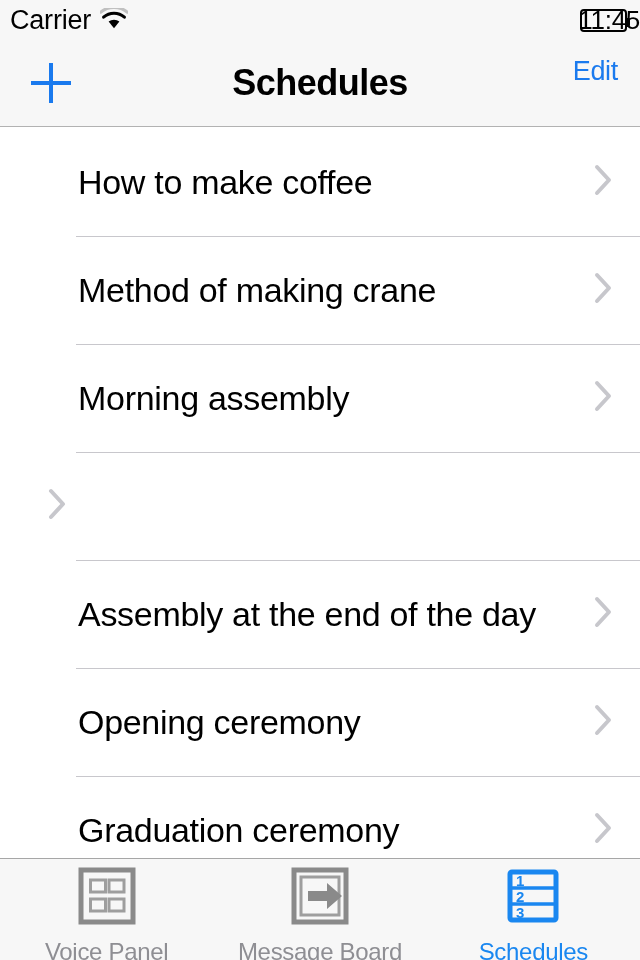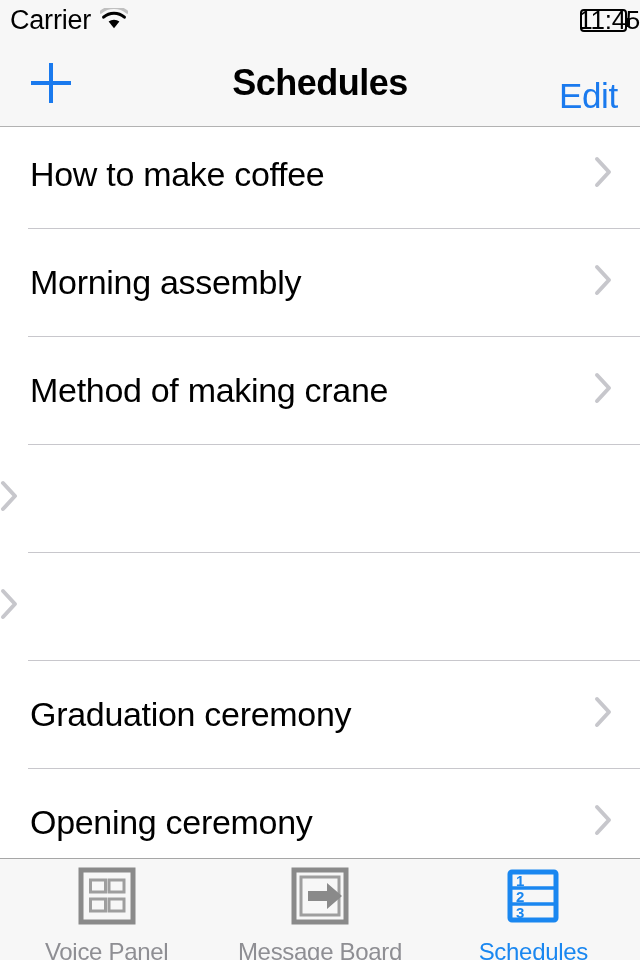--- a/index.html
+++ b/index.html
@@ -107,36 +107,37 @@
     position: absolute;
     left: 22px;
     top: 14px;
     width: 58px;
     height: 58px;
     cursor: pointer;
   }
   .nav-edit {
     position: absolute;
     right: 22px;
-    top: 36px;
-    font-size: 35px;
+    top: 16px;
+    font-size: 27px;
     color: #1a7aee;
     cursor: pointer;
     letter-spacing: -0.3px;
   }
 
   
   .list-scroll {
     position: absolute;
-    top: 120px;
+    top: 128px;
     left: 0;
     width: 640px;
     height: 730px;
     background: #ffffff;
     overflow: hidden;
+    padding-left: 48px;
   }
   .list-row {
     position: relative;
     height: 108px;
     display: flex;
     align-items: center;
     background: #ffffff;
     cursor: pointer;
   }
   .list-row + .list-row::before {
@@ -237,64 +238,65 @@
     <div class="list-row">
       <span class="row-title">How to make coffee</span>
       <span class="chevron">
         <svg width="20" height="32" viewBox="0 0 20 32">
             <path d="M3 3 L15 16 L3 29" stroke="#c7c7cc" stroke-width="4" fill="none" stroke-linecap="round" stroke-linejoin="round"></path>
           </svg>
       </span>
     </div>
 
     <div class="list-row">
+      <span class="row-title">Method of making crane</span>
+      <span class="chevron">
+        <svg width="20" height="32" viewBox="0 0 20 32">
+            <path d="M3 3 L15 16 L3 29" stroke="#c7c7cc" stroke-width="4" fill="none" stroke-linecap="round" stroke-linejoin="round"></path>
+          </svg>
+      </span>
+    </div>
+
+    <div class="list-row">
       <span class="row-title">Morning assembly</span>
       <span class="chevron">
         <svg width="20" height="32" viewBox="0 0 20 32">
             <path d="M3 3 L15 16 L3 29" stroke="#c7c7cc" stroke-width="4" fill="none" stroke-linecap="round" stroke-linejoin="round"></path>
           </svg>
       </span>
     </div>
 
     <div class="list-row">
-      <span class="row-title">Method of making crane</span>
-      <span class="chevron">
-        <svg width="20" height="32" viewBox="0 0 20 32">
-            <path d="M3 3 L15 16 L3 29" stroke="#c7c7cc" stroke-width="4" fill="none" stroke-linecap="round" stroke-linejoin="round"></path>
-          </svg>
-      </span>
-    </div>
-
-    <div class="list-row">
-      <span class="chevron">
-        <svg width="20" height="32" viewBox="0 0 20 32">
-            <path d="M3 3 L15 16 L3 29" stroke="#c7c7cc" stroke-width="4" fill="none" stroke-linecap="round" stroke-linejoin="round"></path>
-          </svg>
-      </span>
-    </div>
-
-    <div class="list-row">
+      <span class="chevron">
+        <svg width="20" height="32" viewBox="0 0 20 32">
+            <path d="M3 3 L15 16 L3 29" stroke="#c7c7cc" stroke-width="4" fill="none" stroke-linecap="round" stroke-linejoin="round"></path>
+          </svg>
+      </span>
+    </div>
+
+    <div class="list-row">
+      <span class="row-title">Assembly at the end of the day</span>
+      <span class="chevron">
+        <svg width="20" height="32" viewBox="0 0 20 32">
+            <path d="M3 3 L15 16 L3 29" stroke="#c7c7cc" stroke-width="4" fill="none" stroke-linecap="round" stroke-linejoin="round"></path>
+          </svg>
+      </span>
+    </div>
+
+    <div class="list-row">
+      <span class="row-title">Opening ceremony</span>
       <span class="chevron">
         <svg width="20" height="32" viewBox="0 0 20 32">
             <path d="M3 3 L15 16 L3 29" stroke="#c7c7cc" stroke-width="4" fill="none" stroke-linecap="round" stroke-linejoin="round"></path>
           </svg>
       </span>
     </div>
 
     <div class="list-row">
       <span class="row-title">Graduation ceremony</span>
-      <span class="chevron">
-        <svg width="20" height="32" viewBox="0 0 20 32">
-            <path d="M3 3 L15 16 L3 29" stroke="#c7c7cc" stroke-width="4" fill="none" stroke-linecap="round" stroke-linejoin="round"></path>
-          </svg>
-      </span>
-    </div>
-
-    <div class="list-row">
-      <span class="row-title">Opening ceremony</span>
       <span class="chevron">
         <svg width="20" height="32" viewBox="0 0 20 32">
             <path d="M3 3 L15 16 L3 29" stroke="#c7c7cc" stroke-width="4" fill="none" stroke-linecap="round" stroke-linejoin="round"></path>
           </svg>
       </span>
     </div>
 
   </div>
 
   <div class="tab-bar">

